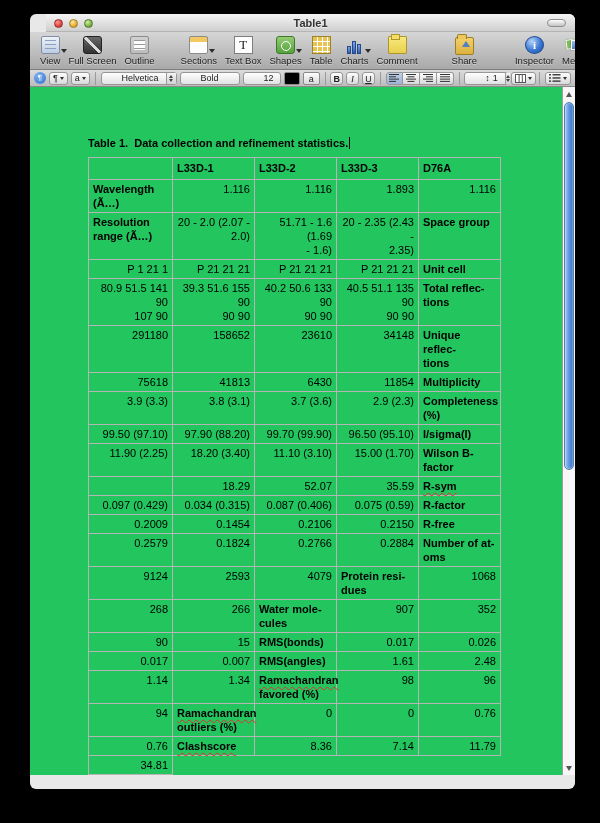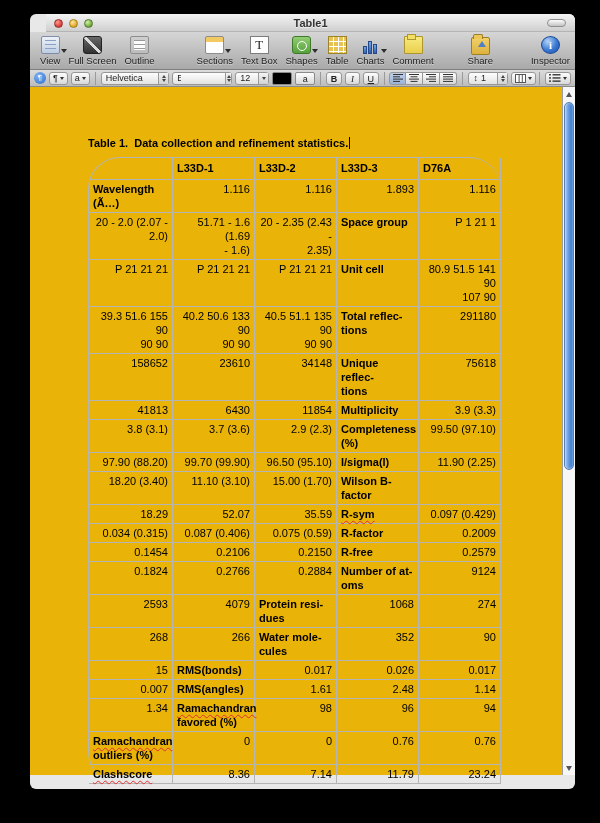--- a/index.html
+++ b/index.html
@@ -47,39 +47,39 @@
   .i-media .ph1 { position:absolute; left:1px; top:3px; width:12px; height:10px; background:#7cb85c; border:1px solid #fff; transform:rotate(-8deg); box-shadow:0 0 1px #555; }
   .i-media .ph2 { position:absolute; left:6px; top:4px; width:12px; height:10px; background:linear-gradient(#9cbef0,#4f7fc7); border:1px solid #fff; box-shadow:0 0 1px #444; }
 
   
   .formatbar { height:17px; background:linear-gradient(#dcdcdc,#bcbcbc); border-bottom:1px solid #8a8a8a; display:flex; align-items:center; padding:0 4px; gap:3px; font-size:9px; color:#222; }
   .fsep { width:1px; height:13px; background:#9a9a9a; margin:0 2px; }
   .pcircle { width:12px; height:12px; border-radius:50%; background:radial-gradient(circle at 35% 30%, #7fb3f0, #2e6fd0); color:#fff; font-size:8px; line-height:12px; text-align:center; flex:0 0 auto; }
   .fbtn { height:13px; background:linear-gradient(#fdfdfd,#d8d8d8); border:1px solid #979797; border-radius:3px; display:flex; align-items:center; padding:0 3px; gap:2px; }
   .fbtn .dcaret { width:0; height:0; border-left:2.5px solid transparent; border-right:2.5px solid transparent; border-top:3px solid #333; }
   .combo { height:13px; background:linear-gradient(#fdfdfd,#e2e2e2); border:1px solid #979797; border-radius:3px; display:flex; align-items:center; }
-  .combo .cval { padding:0 4px; flex:1; white-space:nowrap; overflow:hidden; }
+  .combo .cval { padding:0 20px; flex:1; white-space:nowrap; overflow:hidden; }
   .stepper { width:10px; height:100%; border-left:1px solid #9a9a9a; display:flex; flex-direction:column; align-items:center; justify-content:center; gap:1px; background:linear-gradient(#f4f4f4,#d2d2d2); }
   .stepper i { display:block; width:0; height:0; border-left:2.5px solid transparent; border-right:2.5px solid transparent; }
   .stepper .up { border-bottom:3px solid #444; }
   .stepper .dn { border-top:3px solid #444; }
   .swatch { width:22px; height:13px; border:1px solid #8a8a8a; border-radius:2px; background:#000; }
   .swatch-a { width:22px; height:13px; border:1px solid #8a8a8a; border-radius:2px; background:linear-gradient(#fdfdfd,#d9d9d9); text-align:center; line-height:12px; font-size:9px; }
   .minibtn { width:17px; height:13px; background:linear-gradient(#fdfdfd,#d8d8d8); border:1px solid #979797; border-radius:3px; text-align:center; line-height:12px; font-size:9px; }
   .algroup { display:flex; }
   .algroup .minibtn { border-radius:0; border-left:none; display:flex; align-items:center; justify-content:center; }
   .algroup .minibtn:first-child { border-radius:3px 0 0 3px; border-left:1px solid #979797; }
   .algroup .minibtn:last-child { border-radius:0 3px 3px 0; }
   .algroup .sel { background:linear-gradient(#bfcfe6,#9ab4d8); }
 
   
-  .docarea { position:relative; height:688px; background:#eab308; }
+  .docarea { position:relative; height:688px; background:#22c55e; }
   .doctitle { position:absolute; left:58px; top:50px; font-size:11px; font-weight:bold; color:#000; white-space:pre-wrap; }
   .textcursor { display:inline-block; width:1px; height:12px; background:#000; vertical-align:-2px; margin-left:1px; }
-  .ptable { position:absolute; left:58px; top:70px; display:grid; grid-template-columns:84px 82px 82px 82px 82px; border-left:1px solid #b5b5b5; border-top:1px solid #b5b5b5;border-radius:32px; }
+  .ptable { position:absolute; left:58px; top:70px; display:grid; grid-template-columns:84px 82px 82px 82px 82px; border-left:1px solid #b5b5b5; border-top:1px solid #b5b5b5; }
   .td { border-right:1px solid #b5b5b5; border-bottom:1px solid #b5b5b5; font-size:11px; line-height:14px; padding:2px 4px; }
   .th { font-weight:bold; padding:3px 4px 4px 4px; }
   .lab { font-weight:bold; }
   .num { text-align:right; white-space:pre-line; }
   .sp { text-decoration:underline; text-decoration-style:wavy; text-decoration-color:#e03131; text-decoration-thickness:1px; text-underline-offset:2px; }
 
   
   .vscroll { position:absolute; right:0; top:0; width:13px; height:688px; background:#f7f7f7; border-left:1px solid #9e9e9e; }
   .sarrow { position:absolute; left:0; width:12px; height:14px; display:flex; align-items:center; justify-content:center; }
   .sarrow i { display:block; width:0; height:0; border-left:3.5px solid transparent; border-right:3.5px solid transparent; }
@@ -127,21 +127,21 @@
           <span class="ic i-fullscreen"></span>
         </span>
       <span class="tlabel">Full Screen</span>
     </div>
     <div class="titem">
       <span class="ticonwrap">
           <span class="ic i-outline"></span>
         </span>
       <span class="tlabel">Outline</span>
     </div>
-    <div class="titem" style="margin-left:34px;text-align:right;">
+    <div class="titem" style="margin-left:18px;text-align:right;">
       <span class="ticonwrap">
           <span class="ic i-sections"></span>
           <span class="caret"></span>
         </span>
       <span class="tlabel">Sections</span>
     </div>
     <div class="titem">
       <span class="ticonwrap">
           <span class="ic i-textbox">T</span>
         </span>
@@ -322,20 +322,21 @@
         <div class="td th lab"></div>
         <div class="td th">L33D-1</div>
         <div class="td th">L33D-2</div>
         <div class="td th">L33D-3</div>
         <div class="td th">D76A</div>
         <div class="td lab"><span>Wavelength</span><br><span>(Ã…)</span></div>
         <div class="td num">1.116</div>
         <div class="td num">1.116</div>
         <div class="td num">1.893</div>
         <div class="td num">1.116</div>
+        <div class="td lab"><span>Resolution</span><br><span>range (Ã…)</span></div>
         <div class="td num">20  - 2.0 (2.07 -
 2.0)</div>
         <div class="td num">51.71  - 1.6 (1.69
 - 1.6)</div>
         <div class="td num">20  - 2.35 (2.43 -
 2.35)</div>
         <div class="td lab"><span>Space group</span></div>
         <div class="td num">P 1 21 1</div>
         <div class="td num">P 21 21 21</div>
         <div class="td num">P 21 21 21</div>
@@ -393,24 +394,24 @@
         <div class="td num">0.2579</div>
         <div class="td num">0.1824</div>
         <div class="td num">0.2766</div>
         <div class="td num">0.2884</div>
         <div class="td lab"><span>Number of at-</span><br><span>oms</span></div>
         <div class="td num">9124</div>
         <div class="td num">2593</div>
         <div class="td num">4079</div>
         <div class="td lab"><span>Protein resi-</span><br><span>dues</span></div>
         <div class="td num">1068</div>
-        <div class="td num">274</div>
         <div class="td num">268</div>
         <div class="td num">266</div>
         <div class="td lab"><span>Water mole-</span><br><span>cules</span></div>
+        <div class="td num">907</div>
         <div class="td num">352</div>
         <div class="td num">90</div>
         <div class="td num">15</div>
         <div class="td lab"><span>RMS(bonds)</span></div>
         <div class="td num">0.017</div>
         <div class="td num">0.026</div>
         <div class="td num">0.017</div>
         <div class="td num">0.007</div>
         <div class="td lab"><span>RMS(angles)</span></div>
         <div class="td num">1.61</div>
@@ -423,21 +424,21 @@
         <div class="td num">94</div>
         <div class="td lab"><span class="sp">Ramachandran</span><br><span>outliers (%)</span></div>
         <div class="td num">0</div>
         <div class="td num">0</div>
         <div class="td num">0.76</div>
         <div class="td num">0.76</div>
         <div class="td lab"><span class="sp">Clashscore</span></div>
         <div class="td num">8.36</div>
         <div class="td num">7.14</div>
         <div class="td num">11.79</div>
-        <div class="td num">23.24</div>
+        <div class="td num">34.81</div>
       </div>
 
     <div class="vscroll">
       <span class="sarrow up">
           <i></i>
         </span>
       <span class="thumb"></span>
       <span class="sarrow dn">
           <i></i>
         </span>

